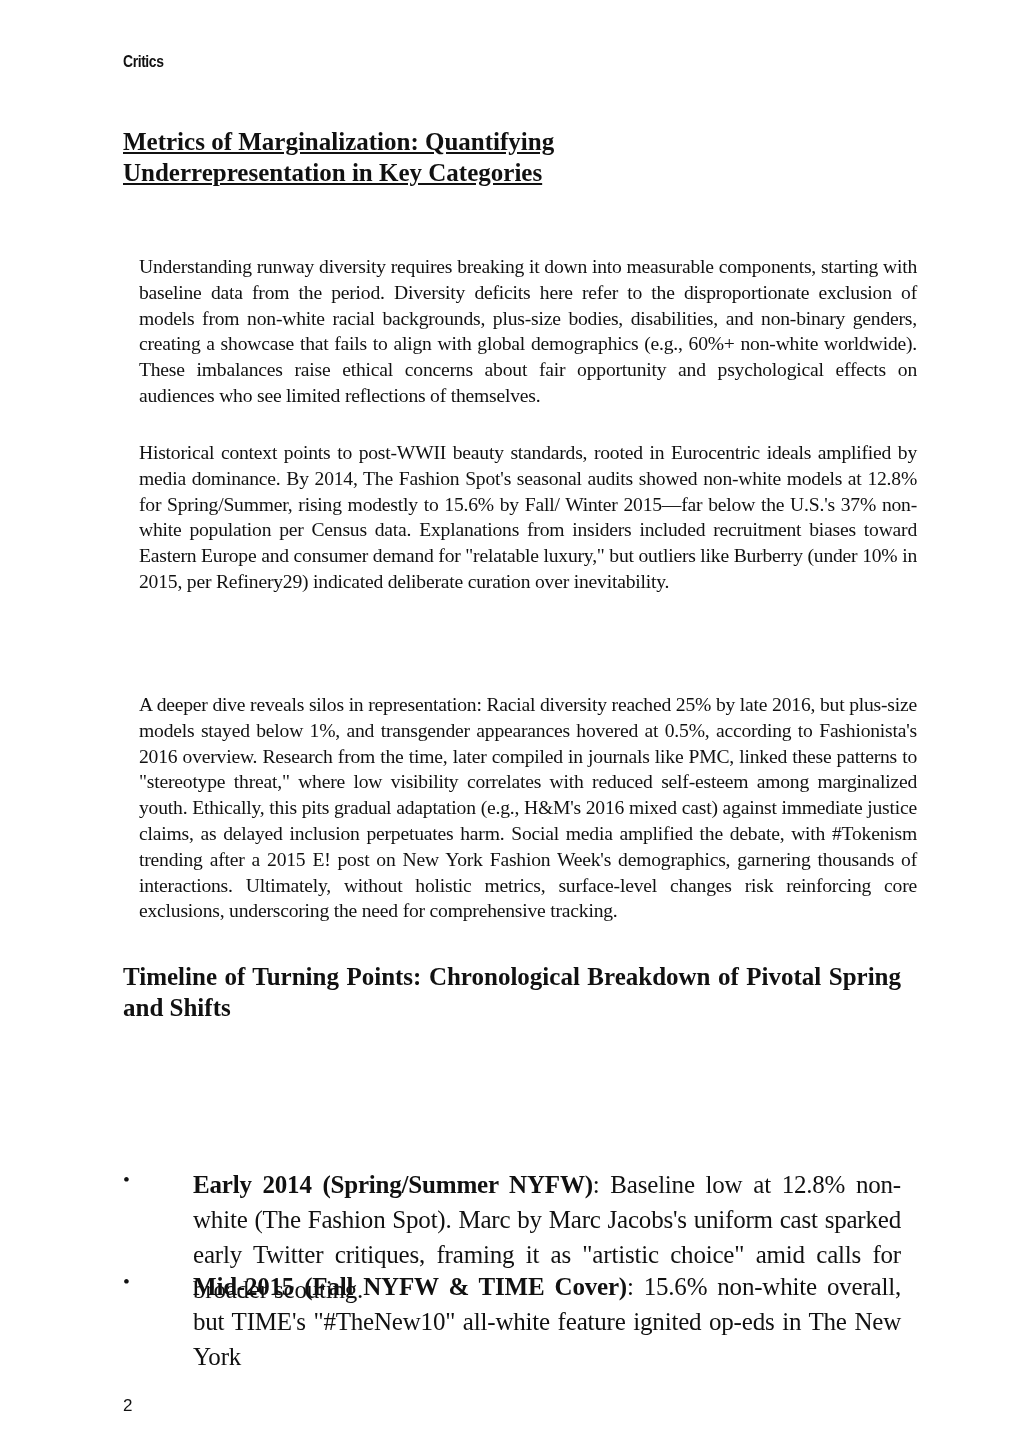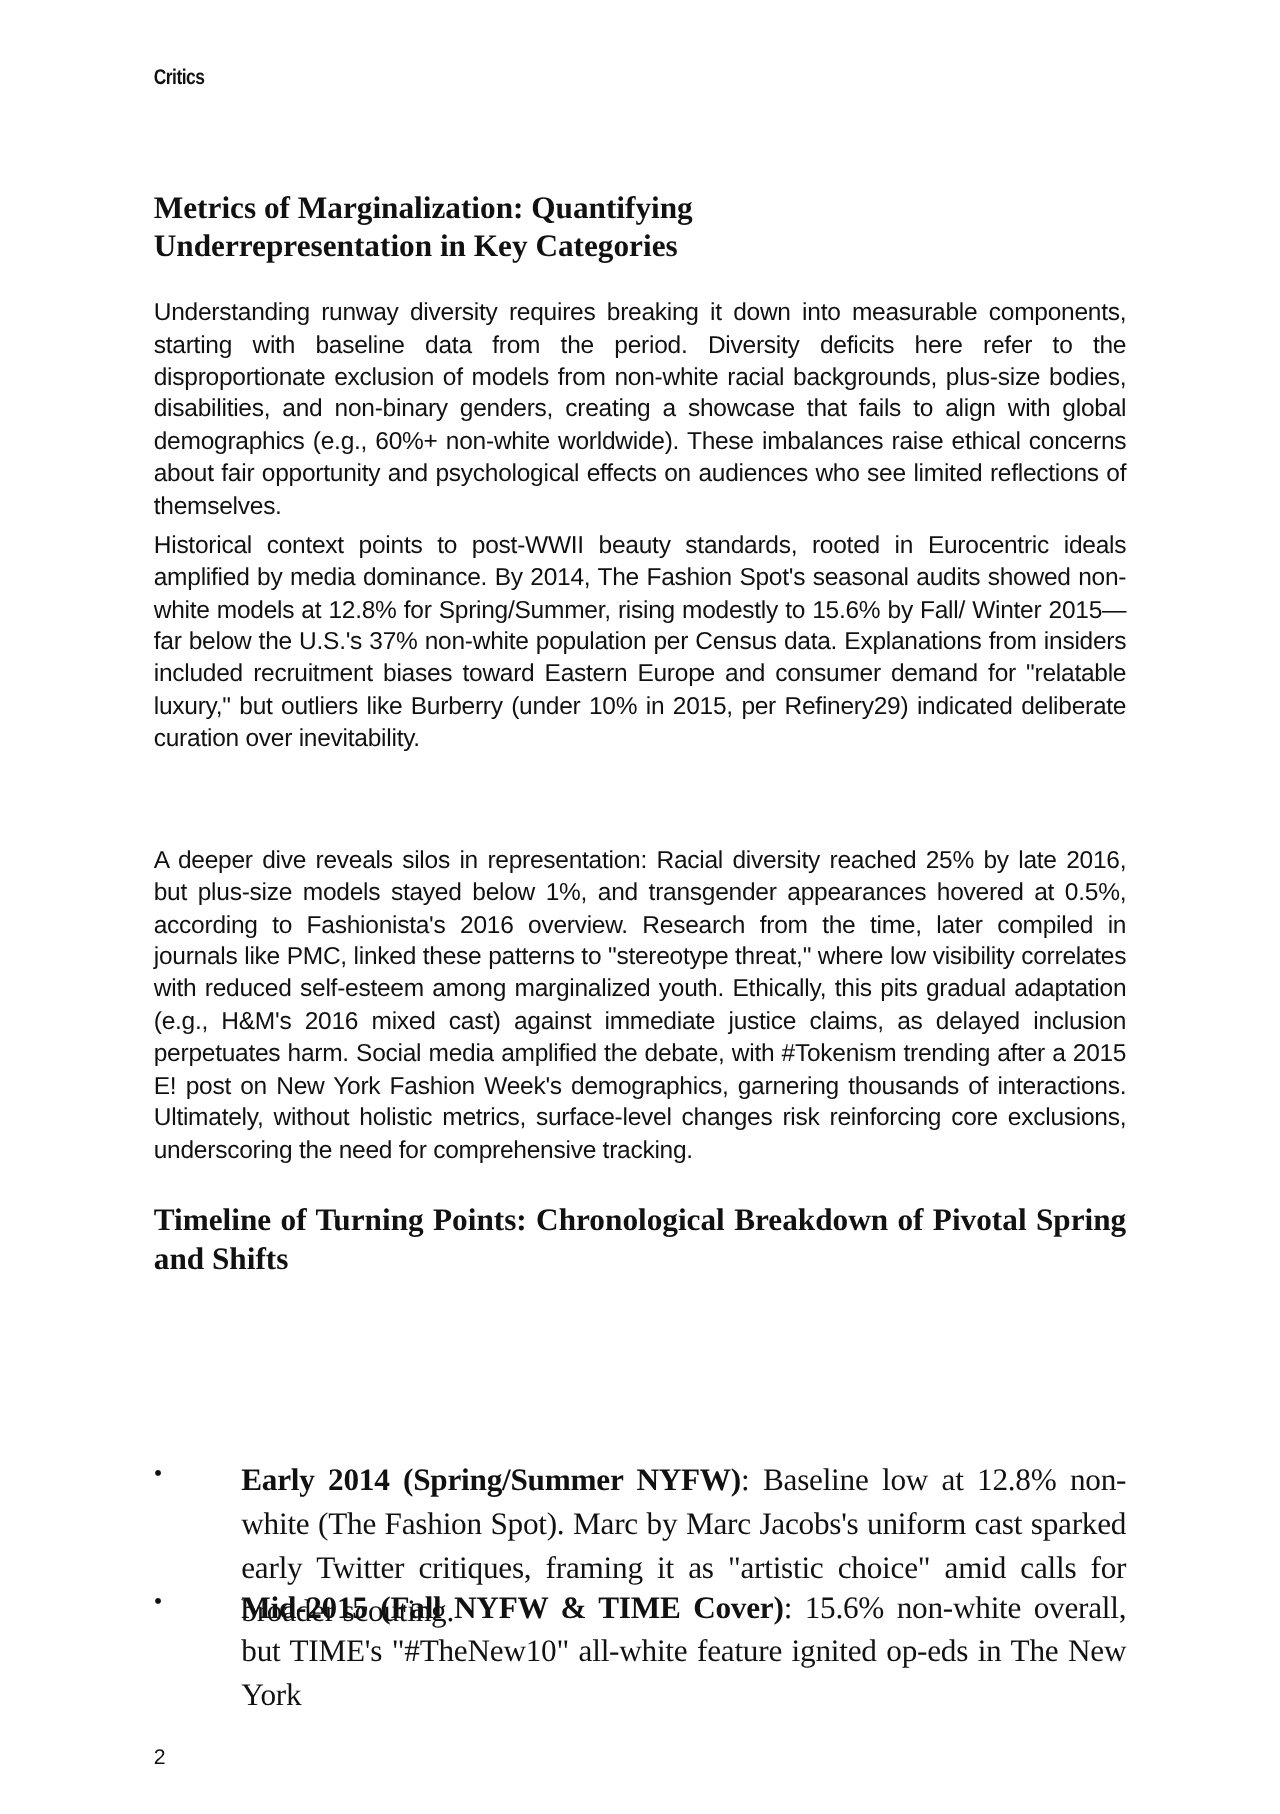--- a/index.html
+++ b/index.html
@@ -8,25 +8,25 @@
     .running-head {
       position: absolute; left: 123px; top: 52px;
       font-family: "Liberation Sans", sans-serif; font-weight: bold;
       font-size: 17px; letter-spacing: -0.5px; transform: scaleX(0.82); transform-origin: left top;
     }
     .h1 {
       position: absolute; left: 123px; width: 560px;
       font-family: "Liberation Serif", serif; font-weight: bold;
       font-size: 25px; line-height: 31px; margin: 0;
     }
-    .h1.first { top: 151px; }
+    .h1.first { top: 126px; text-decoration: underline; }
     .h1.second { top: 961px; width: 778px; text-align: justify; text-align-last: left; }
     .para {
-      position: absolute; left: 123px; width: 778px; margin: 0;
-      font-family: Liberation Sans, sans-serif; font-size: 19.6px; line-height: 25.8px;
+      position: absolute; left: 123px; width: 778px; margin: 16px;
+      font-family: Liberation Serif, serif; font-size: 19.6px; line-height: 25.8px;
       text-align: justify; letter-spacing: -0.2px;
     }
     .p1 { top: 238px; }
     .p2 { top: 424px; }
     .p3 { top: 676px; }
     .p4 { top: 1062px; }
     .bullet-list { position: absolute; left: 123px; width: 778px; margin: 0; padding: 0; list-style: none; }
     .bl1 { top: 1167px; }
     .bl2 { top: 1269px; }
     .bullet-item { position: relative; padding-left: 70px; }

